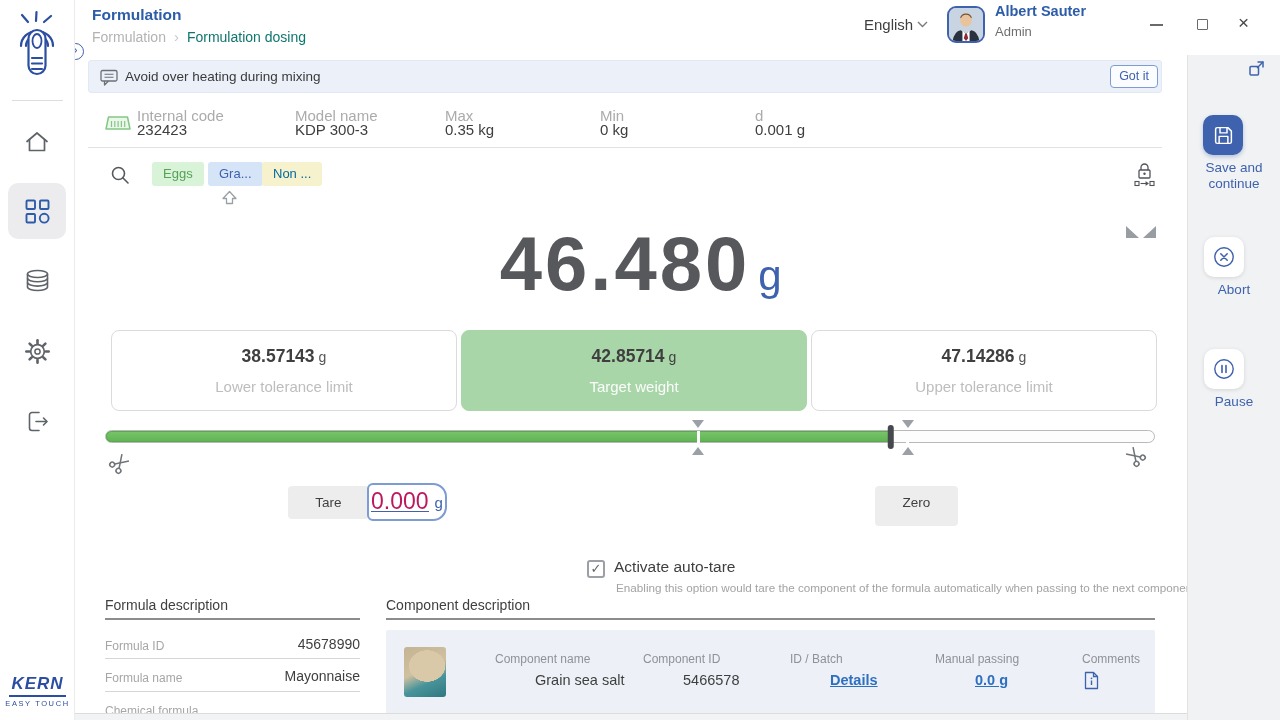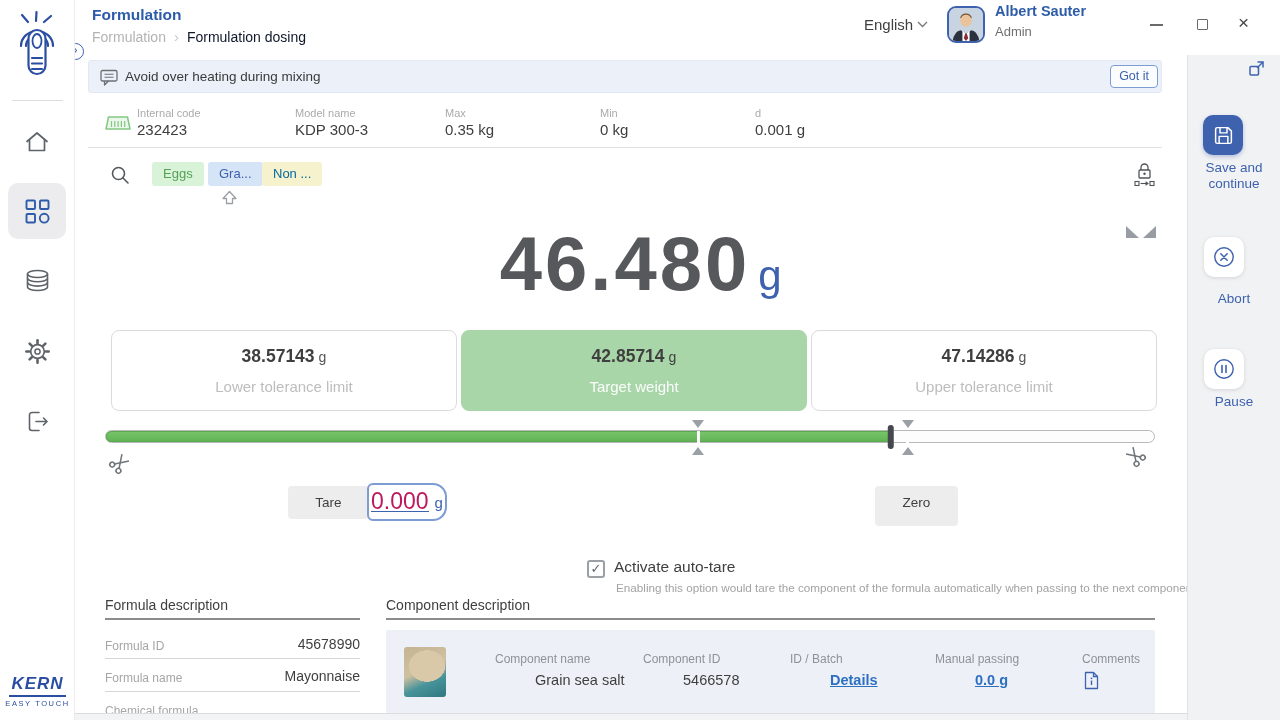--- a/index.html
+++ b/index.html
@@ -13,39 +13,39 @@
   .sidebar-divider { left:12px; top:100px; width:51px; height:1px; background:#DDDDDD; }
   .side-tile { left:8px; top:183px; width:58px; height:56px; border-radius:10px; background:#ECECEE; }
   .kern-brand { left:0; top:674px; width:75px; text-align:center; color:#2B4EA2; }
   .kern-word { font-style:italic; font-weight:bold; font-size:17px; letter-spacing:1px; border-bottom:2px solid #2B4EA2; padding:0 2px 1px 2px; display:inline-block; }
   .kern-tag { font-size:7.5px; letter-spacing:1.6px; margin-top:2px; }
 
   
   .app-title { left:92px; top:6px; font-size:15.5px; font-weight:bold; color:#2D5CA8; }
   .breadcrumb { left:92px; top:28px; font-size:14px; color:#B3B3B3; }
   .breadcrumb .sep { color:#C9C9C9; margin:0 8px; font-size:15px; }
-  .breadcrumb .current { color:#0f172a; }
+  .breadcrumb .current { color:#0f766e; }
   .collapse-btn { left:67px; top:43px; width:17px; height:17px; border:1.3px solid #3E62AD; border-radius:50%; color:#3E62AD; font-size:12px; line-height:13px; text-align:center; background:#fff; cursor:pointer; }
   .lang { left:864px; top:16px; font-size:15px; color:#3F3F3F; display:flex; align-items:center; gap:4px; cursor:pointer; }
   .avatar { left:947px; top:6px; width:38px; height:37px; border:2px solid #3E62AD; border-radius:9px; overflow:hidden; background:#C9D4E2; }
   .user-name { left:995px; top:3px; font-size:14.5px; font-weight:bold; color:#2D5CA8; }
   .user-role { left:995px; top:24px; font-size:13px; color:#6F6F6F; }
   .win-min { left:1150px; top:24px; width:13px; height:2px; background:#6A6A6A; cursor:pointer; }
   .win-max { left:1197px; top:19px; width:11px; height:11px; border:1.4px solid #6A6A6A; border-radius:1px; cursor:pointer; }
   .win-close { left:1238px; top:13px; font-size:19px; color:#4A4A4A; cursor:pointer; line-height:20px; }
 
   
   .notif { left:88px; top:60px; width:1074px; height:33px; background:#ECF1F9; border:1px solid #E2E9F4; border-radius:3px; }
   .notif-msg { left:36px; top:0; line-height:31px; font-size:13.5px; color:#3A3A3A; }
   .notif-icon { left:11px; top:8px; }
   .gotit { right:3px; top:4px; height:23px; padding:0 8px; background:#FBFCFE; border:1px solid #7D9CD4; border-radius:4px; color:#3E62AD; font-size:12.5px; line-height:21px; cursor:pointer; }
 
   
   .devrow { left:88px; top:100px; width:1074px; height:48px; border-bottom:1px solid #E2E2E2; }
-  .dev-label { font-size:11px; color:#ABABAB; position:absolute; top:7px; }
+  .dev-label { font-size:15px; color:#ABABAB; position:absolute; top:7px; }
   .dev-value { font-size:15px; color:#3E3E3E; position:absolute; top:21px; }
 
   
   .chip { position:absolute; top:162px; height:24px; line-height:24px; border-radius:3px; font-size:13px; padding:0 11px; cursor:pointer; }
   .chip-green { background:#D9F3D9; color:#56A156; }
   .chip-blue { background:#D6E4F8; color:#3E62AD; }
   .chip-yellow { background:#F6F2CD; color:#0369a1; }
 
   
   .weight-wrap { left:88px; top:220px; width:1074px; text-align:center; white-space:nowrap; }
@@ -400,21 +400,21 @@
     </svg>
   </div>
   <div class="action-label" style="left:1189px;top:160px;">Save and continue</div>
 
   <div class="action-btn action-white" style="left:1204px;top:237px;">
     <svg width="24" height="24" viewBox="0 0 24 24">
       <circle cx="12" cy="12" r="9.2" stroke="#3E62AD" stroke-width="1.4" fill="none"></circle>
       <path d="M8.8,8.8 L15.2,15.2 M15.2,8.8 L8.8,15.2" stroke="#3E62AD" stroke-width="1.5" stroke-linecap="round"></path>
     </svg>
   </div>
-  <div class="action-label" style="left:1189px;top:282px;margin-top:9px;">Abort</div>
+  <div class="action-label" style="left:1189px;top:282px;">Abort</div>
 
   <div class="action-btn action-white" style="left:1204px;top:349px;">
     <svg width="24" height="24" viewBox="0 0 24 24">
       <circle cx="12" cy="12" r="9.2" stroke="#3E62AD" stroke-width="1.4" fill="none"></circle>
       <path d="M10,8.5 V15.5 M14,8.5 V15.5" stroke="#3E62AD" stroke-width="1.6" stroke-linecap="round"></path>
     </svg>
   </div>
   <div class="action-label" style="left:1189px;top:394px;">Pause</div>
 
   <div class="abs bottom-strip"></div>

